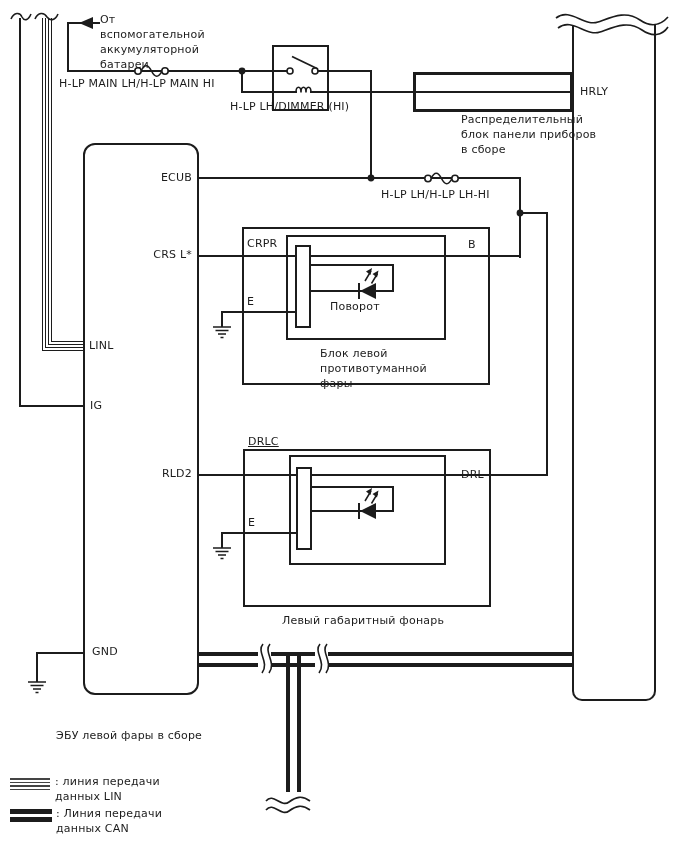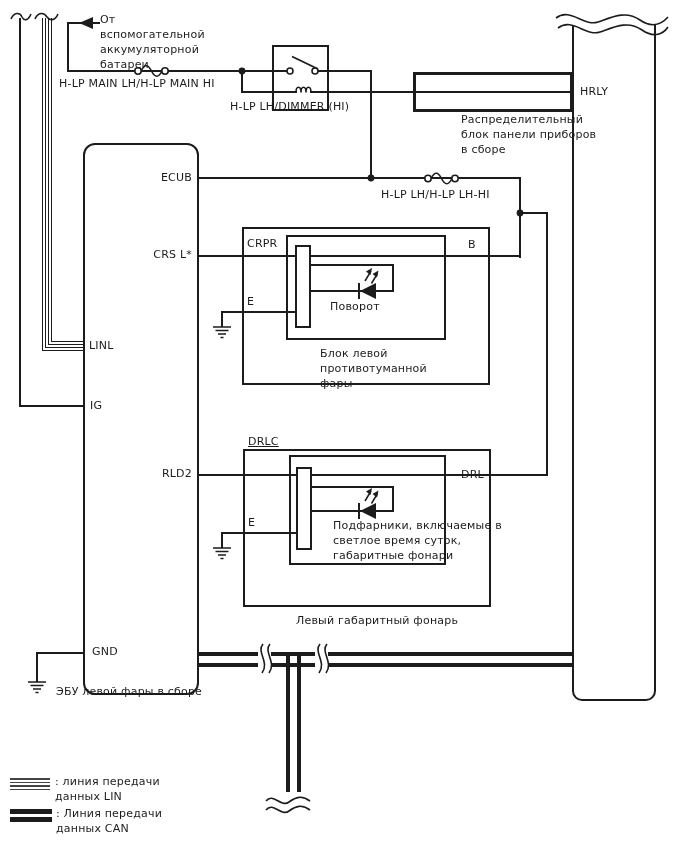--- a/index.html
+++ b/index.html
@@ -195,36 +195,33 @@
 в сборе</div>
   <div class="lbl" style="left:580px;top:84px;">HRLY</div>
   <div class="lbl" style="left:381px;top:187px;">H-LP LH/H-LP LH-HI</div>
 
   <div class="lbl r" style="left:130px;top:170px;width:62px;">ECUB</div>
   <div class="lbl r" style="left:130px;top:247px;width:62px;">CRS L*</div>
   <div class="lbl" style="left:89px;top:338px;">LINL</div>
   <div class="lbl" style="left:90px;top:398px;">IG</div>
   <div class="lbl r" style="left:130px;top:466px;width:62px;">RLD2</div>
   <div class="lbl" style="left:92px;top:644px;">GND</div>
-  <div class="lbl" style="left:56px;top:684px;">ЭБУ левой фары в сборе</div>
+  <div class="lbl" style="left:56px;top:728px;">ЭБУ левой фары в сборе</div>
 
   <div class="lbl" style="left:247px;top:236px;">CRPR</div>
   <div class="lbl" style="left:468px;top:237px;">B</div>
   <div class="lbl" style="left:247px;top:294px;">E</div>
   <div class="lbl" style="left:330px;top:299px;">Поворот</div>
   <div class="lbl" style="left:320px;top:346px;">Блок левой
 противотуманной
 фары</div>
 
   <div class="lbl" style="left:248px;top:434px;text-decoration:underline;">DRLC</div>
   <div class="lbl" style="left:461px;top:458px;margin-top:9px;">DRL</div>
   <div class="lbl" style="left:248px;top:515px;">E</div>
-  <div class="lbl" style="left:333px;top:518px;">Подфарники, включаемые в
-светлое время суток,
-габаритные фонари</div>
-  <div class="lbl" style="left:296px;top:613px;text-align:right;">Левый габаритный фонарь</div>
+  <div class="lbl" style="left:282px;top:613px;text-align:right;">Левый габаритный фонарь</div>
 
   <div class="lbl" style="left:55px;top:774px;">: линия передачи
 данных LIN</div>
   <div class="lbl" style="left:56px;top:806px;">: Линия передачи
 данных CAN</div>
 
 </div>
 
 </body></html>

